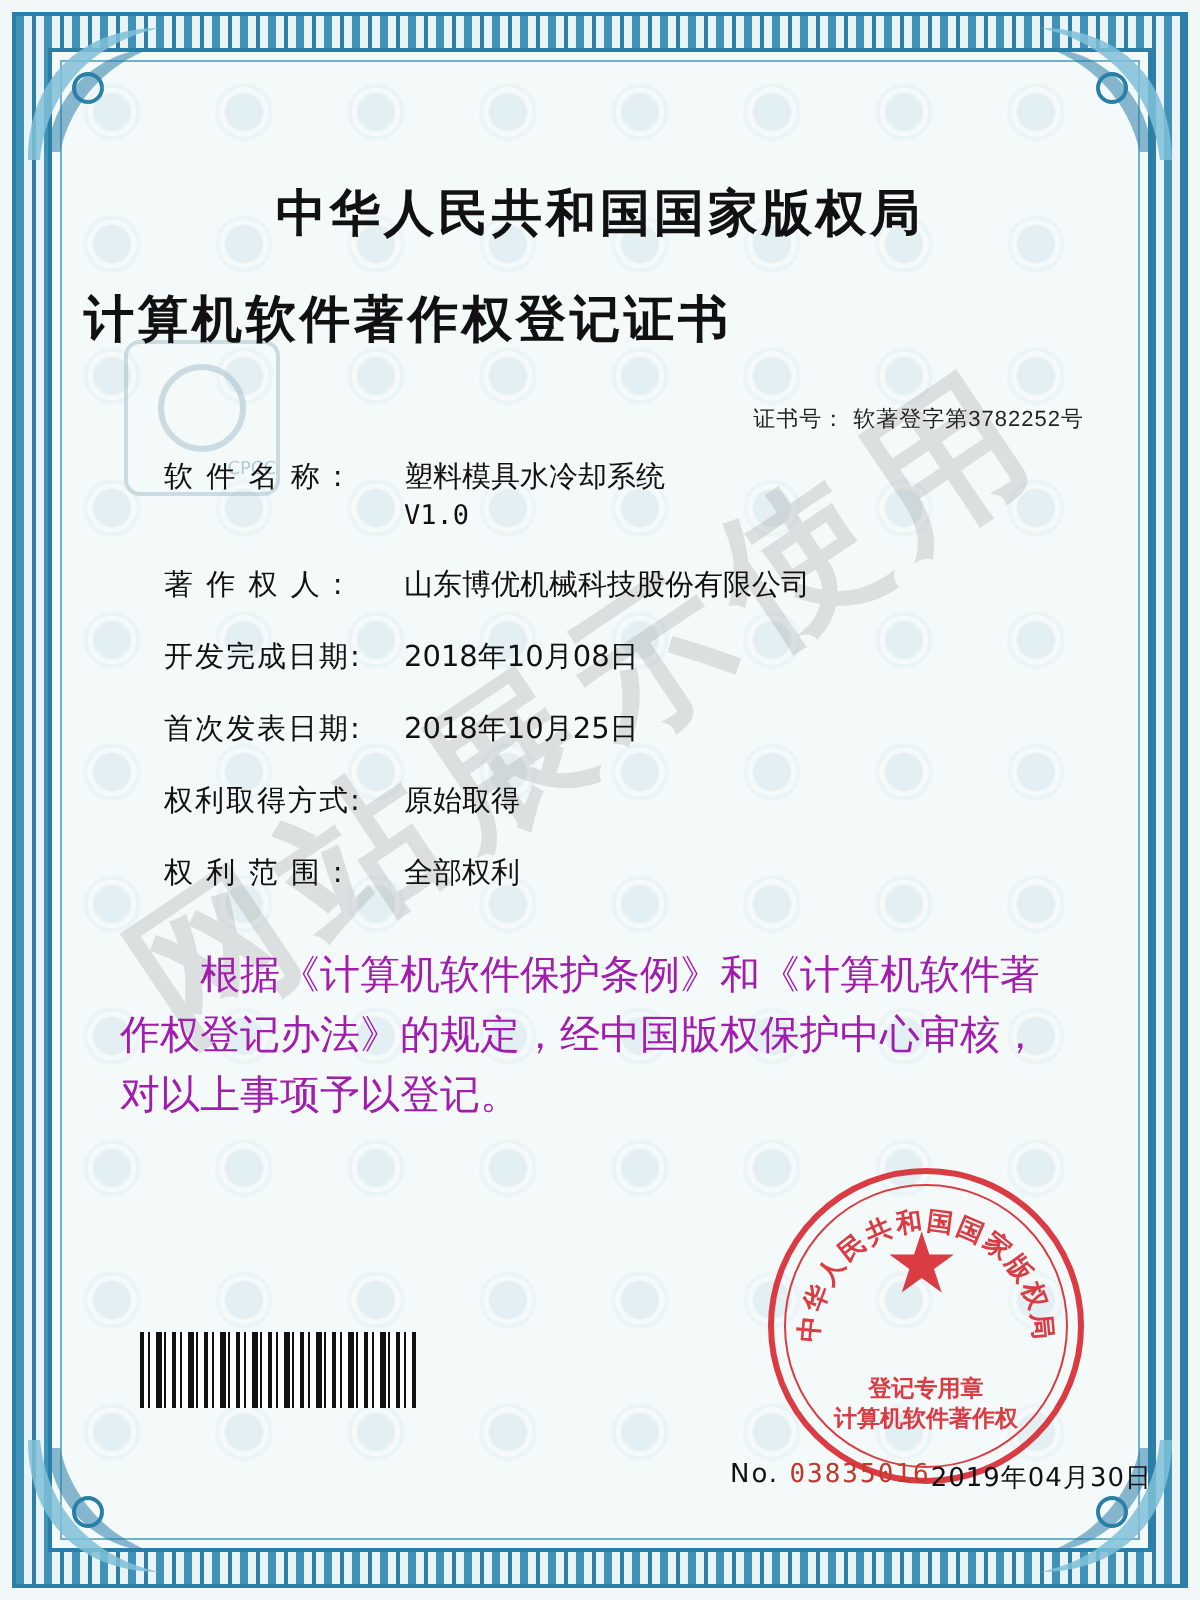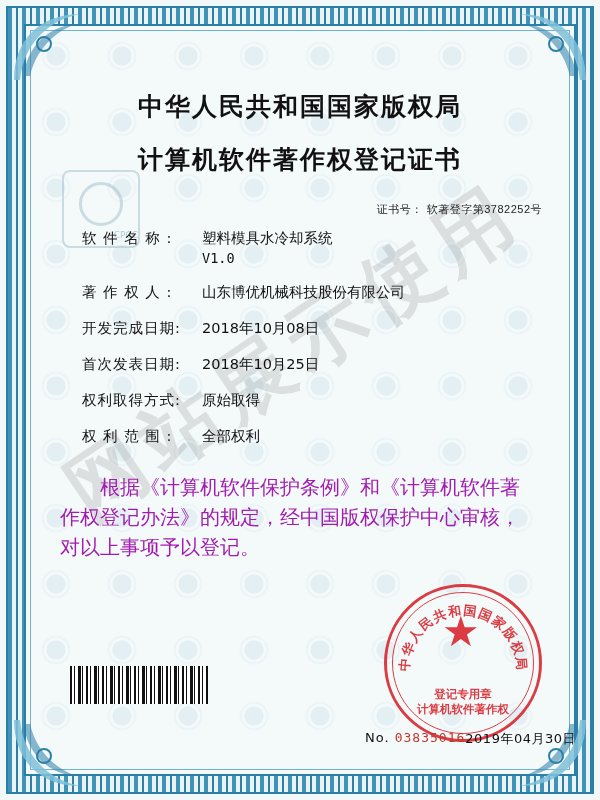--- a/index.html
+++ b/index.html
@@ -109,21 +109,20 @@
   .title-main {
     text-align: center;
     font-family: "DejaVu Sans", sans-serif;
     font-weight: bold;
     font-size: 25px;
     letter-spacing: 2px;
     color: #111;
     margin-top: 48px;
   }
   .title-sub {
-    text-align: center;
     font-family: "DejaVu Sans", sans-serif;
     font-weight: bold;
     font-size: 25px;
     letter-spacing: 2px;
     color: #111;
     margin-top: 20px;
   }
 
   .cert-no-line {
     margin-top: 26px;

